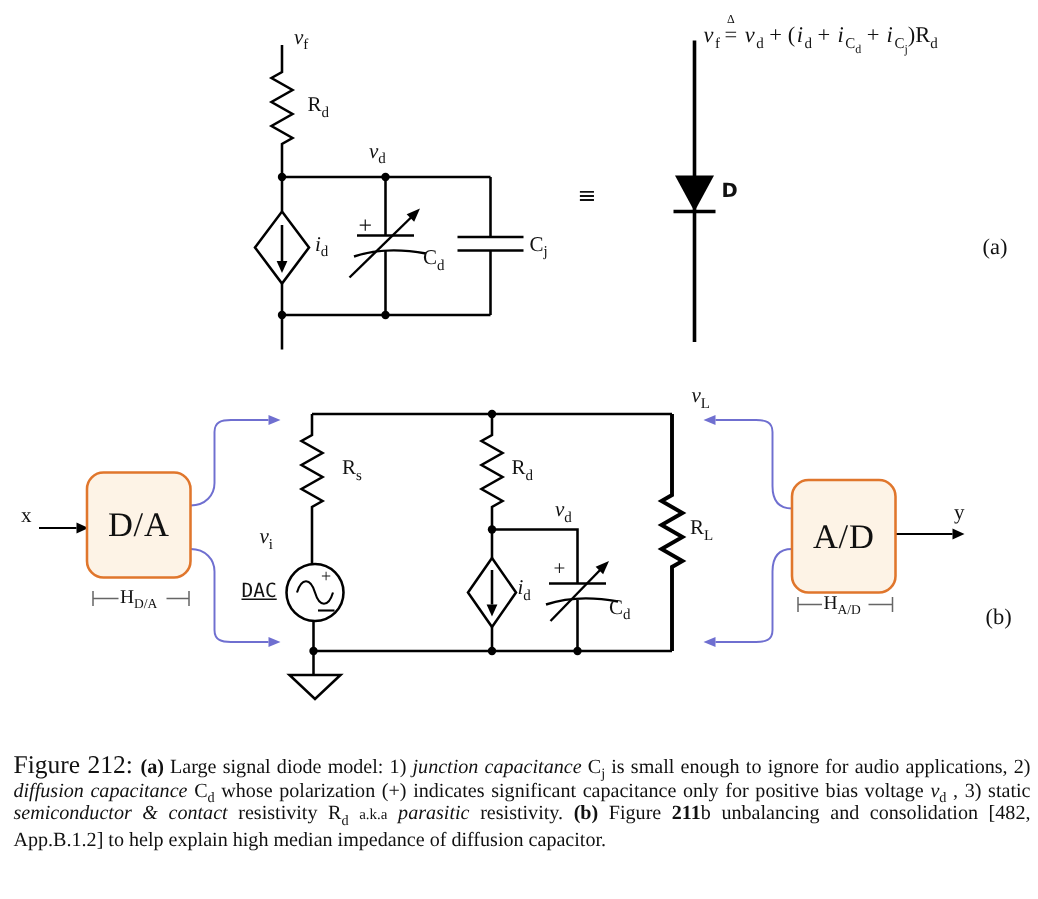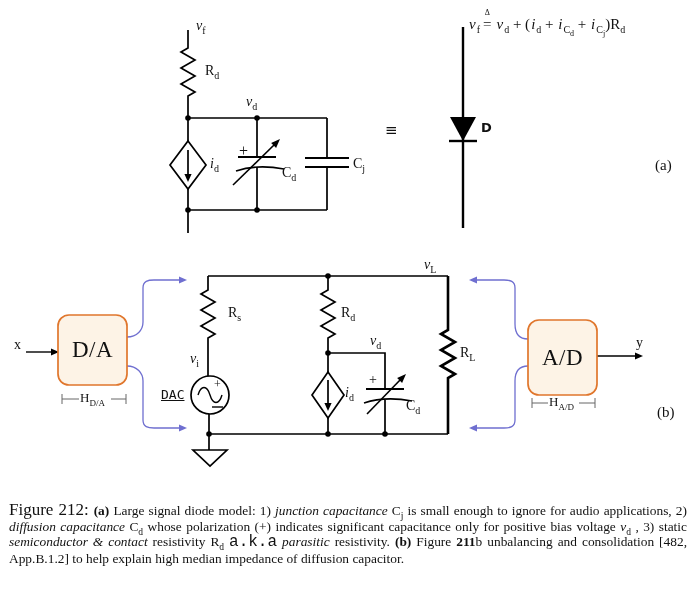--- a/index.html
+++ b/index.html
@@ -20,21 +20,21 @@
   .eq{font-size:15px;}
   .eq i{padding:0 1px;}
   .defeq{position:relative;display:inline-block;margin:0 4px 0 3px;}
   .defeq .dtop{position:absolute;left:50%;transform:translateX(-50%);top:-8px;font-size:8px;}
   .plus{font-size:16px;}
   .caption{position:absolute;left:9px;top:502px;width:678px;font-size:13.4px;
            line-height:15.6px;text-align:justify;color:#111;}
   .caption span.big{font-size:17px;margin-top:32px;}
   .caption span.b{font-weight:bold;}
   .caption span.it{font-style:italic;}
-  .caption span.tt{font-family:Liberation Mono, monospace;font-size:16px;}
+  .caption span.tt{font-family:Liberation Serif, serif;font-size:10px;}
   .caption span.sub{vertical-align:sub;font-size:9.5px;line-height:0;}
 </style>
 </head>
 <body>
 
 <div class="stage">
 
   <svg class="wires" width="692" height="599" viewBox="0 0 692 599">
 
     <g>
@@ -167,27 +167,27 @@
   <span class="lbl" style="left:14px;top:338px">x</span>
   <span class="lbl" style="left:636px;top:336px">y</span>
 
   <div class="block" style="left:58px;top:315px;width:69px;height:70px">D/A</div>
   <div class="block" style="left:528px;top:320px;width:69px;height:75px">A/D</div>
 
   <span class="lbl" style="left:80px;top:391px;font-size:13px"><span>H</span><sub style="font-size:9px">D/A</sub></span>
   <span class="lbl" style="left:549px;top:395px;font-size:13px"><span>H</span><sub style="font-size:9px">A/D</sub></span>
 
   <span class="lbl mono" style="left:161px;top:388px">DAC</span>
-  <span class="lbl" style="left:190px;top:352px"><i>v</i><sub>i</sub></span>
+  <span class="lbl" style="left:173px;top:352px"><i>v</i><sub>i</sub></span>
   <span class="lbl small" style="left:214px;top:378px">+</span>
   <span class="lbl" style="left:228px;top:306px"><span>R</span><sub>s</sub></span>
   <span class="lbl" style="left:341px;top:306px"><span>R</span><sub>d</sub></span>
   <span class="lbl" style="left:370px;top:334px"><i>v</i><sub>d</sub></span>
   <span class="lbl" style="left:345px;top:386px"><i>i</i><sub>d</sub></span>
   <span class="lbl" style="left:369px;top:373px">+</span>
   <span class="lbl" style="left:406px;top:399px"><span>C</span><sub>d</sub></span>
-  <span class="lbl" style="left:424px;top:258px"><i>v</i><sub>L</sub></span>
+  <span class="lbl" style="left:461px;top:258px"><i>v</i><sub>L</sub></span>
   <span class="lbl" style="left:460px;top:346px"><span>R</span><sub>L</sub></span>
   <span class="lbl sect" style="left:657px;top:405px">(b)</span>
 
   <div class="caption"><span class="big">Figure 212: </span><span class="b">(a) </span><span>Large signal diode model: 1) </span><span class="it">junction capacitance</span><span> C</span><span class="sub">j</span><span> is small enough to ignore for audio applications, 2) </span><span class="it">diffusion capacitance</span><span> C</span><span class="sub">d</span><span> whose polarization (+) indicates significant capacitance only for positive bias voltage </span><span class="it">v</span><span class="sub">d</span><span> , 3) static </span><span class="it">semiconductor &amp; contact</span><span> resistivity R</span><span class="sub">d</span><span> </span><span class="tt">a.k.a</span><span> </span><span class="it">parasitic</span><span> resistivity. </span><span class="b">(b) </span><span>Figure </span><span class="b">211</span><span>b unbalancing and consolidation [482, App.B.1.2] to help explain high median impedance of diffusion capacitor.</span></div>
 
 </div>
 
 </body></html>

